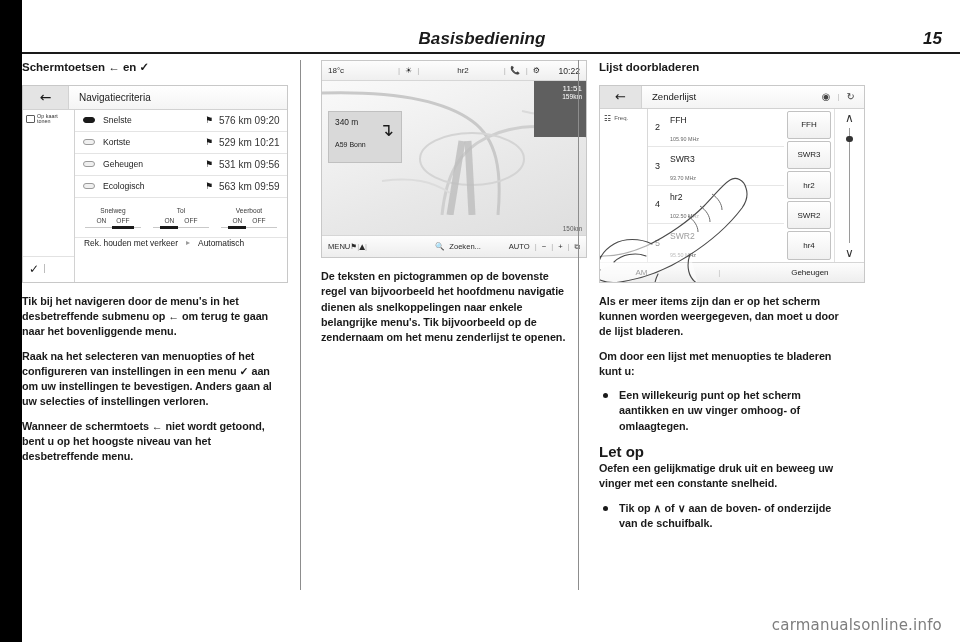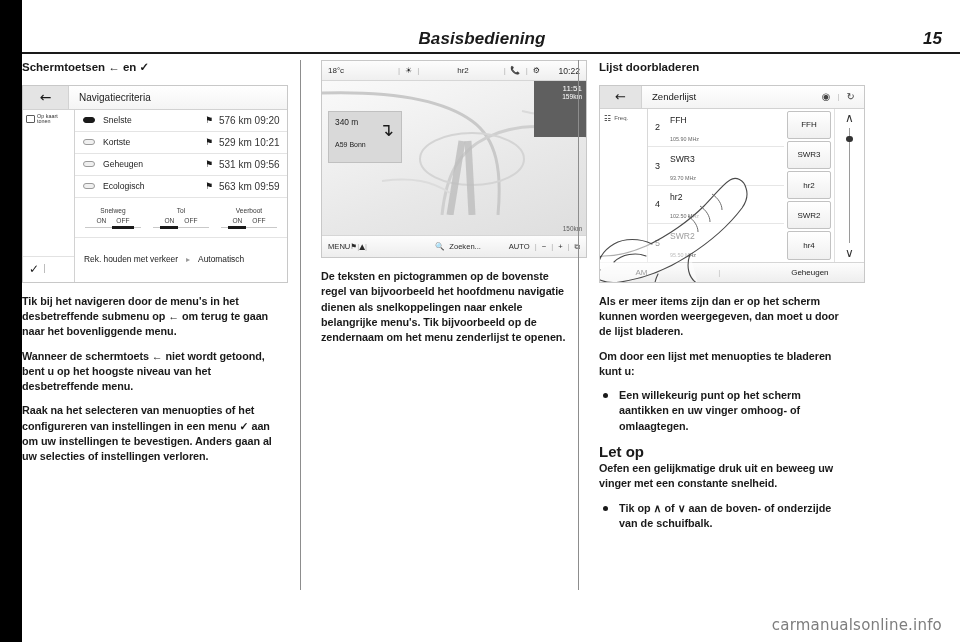--- a/index.html
+++ b/index.html
@@ -160,21 +160,21 @@
   .tg { flex:1; text-align:center; }
   .tg-name { font-size:6.6px; color:#3a3a3a; margin-bottom:3px; }
   .tg-opts { display:flex; justify-content:center; gap:10px; position:relative; }
   .tg-opt { font-size:6.6px; color:#3a3a3a; position:relative; padding-bottom:4px; }
   .tg-line { position:absolute; left:6px; right:6px; bottom:0; height:1px; background:#c9c9c9; }
   .tg-opt.on::after {
     content:""; position:absolute; left:-4px; right:-4px; bottom:-1px;
     height:2.5px; background:#1a1a1a;
   }
   .nav-foot {
-    height:26px; display:flex; align-items:flex-end;
+    height:26px; display:flex; align-items:flex-start;
     padding-left:9px; font-size:8.4px; gap:8px;
   }
   .nav-foot .sep { color:#999; font-size:8px; }
   
   .map-shot { height:198px; background:#fff; display:flex; flex-direction:column; }
   .map-top {
     height:20px; display:flex; align-items:center;
     border-bottom:1px solid #d6d6d6;
     background:linear-gradient(#fdfdfd,#efefef);
     padding:0 6px; font-size:8px; color:#2a2a2a;
@@ -378,22 +378,22 @@
               <span>Rek. houden met verkeer</span>
               <span class="sep glyph">▸</span>
               <span>Automatisch</span>
             </div>
 
           </div>
         </div>
       </div>
 
       <p class="body">Tik bij het navigeren door de menu's in het desbetreffende submenu op ← om terug te gaan naar het bovenliggende menu.</p>
+      <p class="body">Raak na het selecteren van menuopties of het configureren van instellingen in een menu ✓ aan om uw instellingen te bevestigen. Anders gaan al uw selecties of instellingen verloren.</p>
       <p class="body">Wanneer de schermtoets ← niet wordt getoond, bent u op het hoogste niveau van het desbetreffende menu.</p>
-      <p class="body">Raak na het selecteren van menuopties of het configureren van instellingen in een menu ✓ aan om uw instellingen te bevestigen. Anders gaan al uw selecties of instellingen verloren.</p>
     </div>
 
     <div class="col">
       <span class="divider" style="left:0;"></span>
 
       <div class="shot map-shot">
         <div class="map-top">
           <div class="t-left">18°c</div>
           <div class="t-c1">
             <span class="tiny-sep">|</span>

